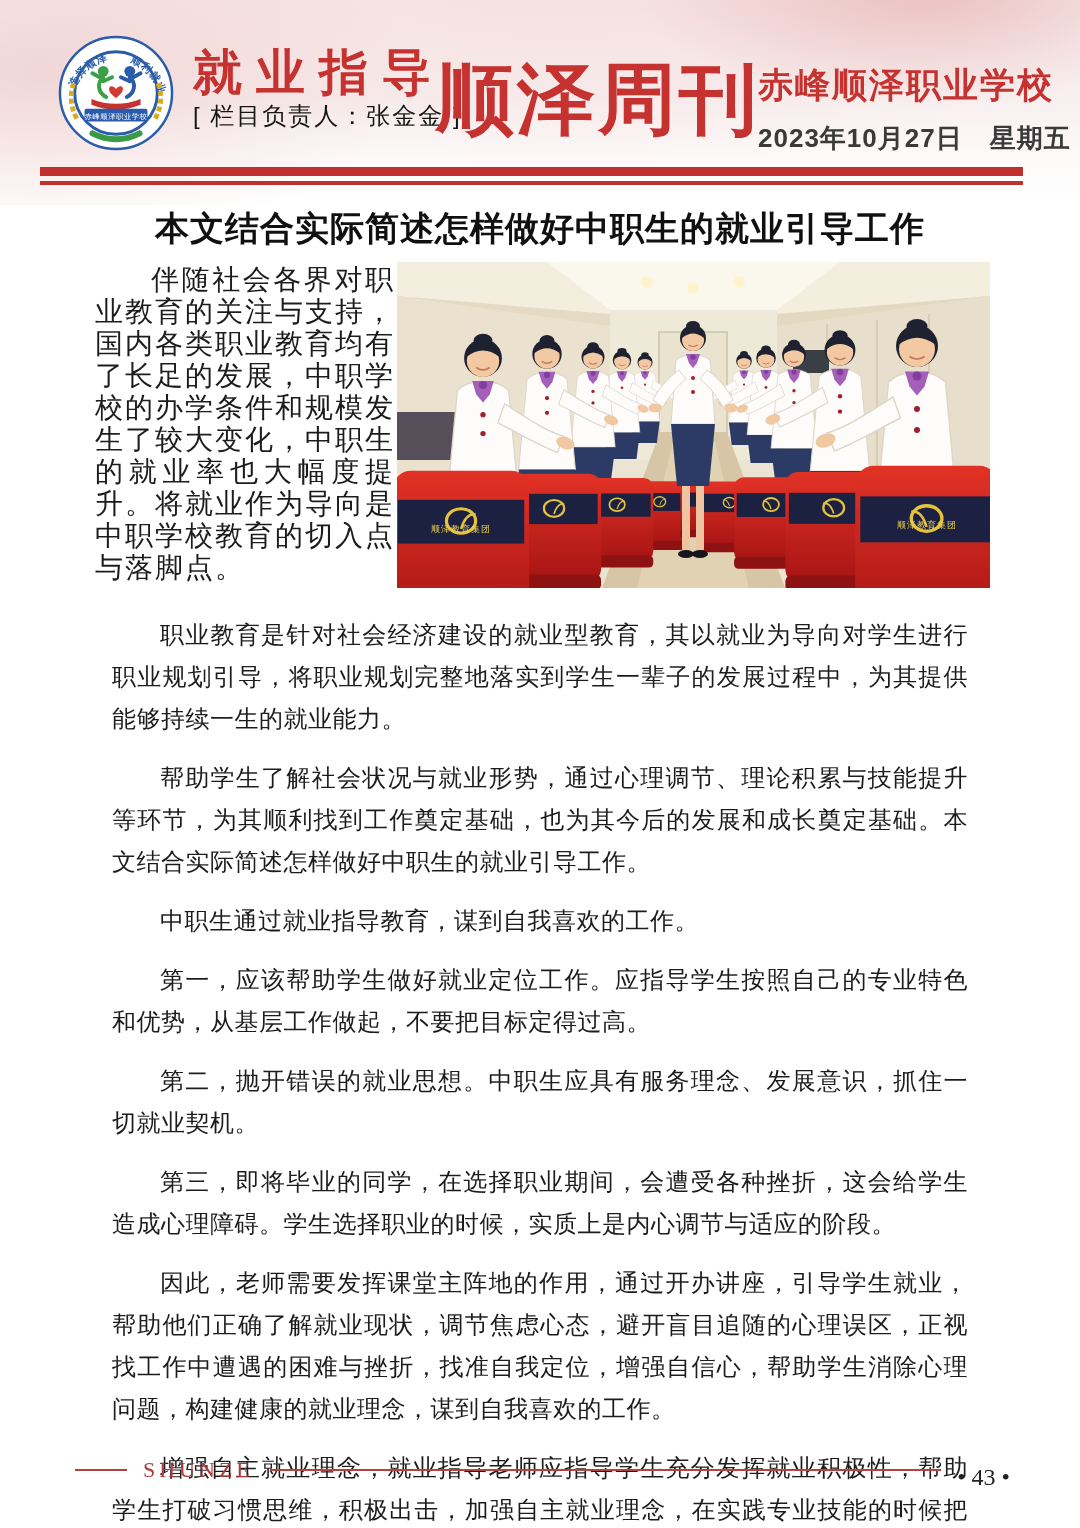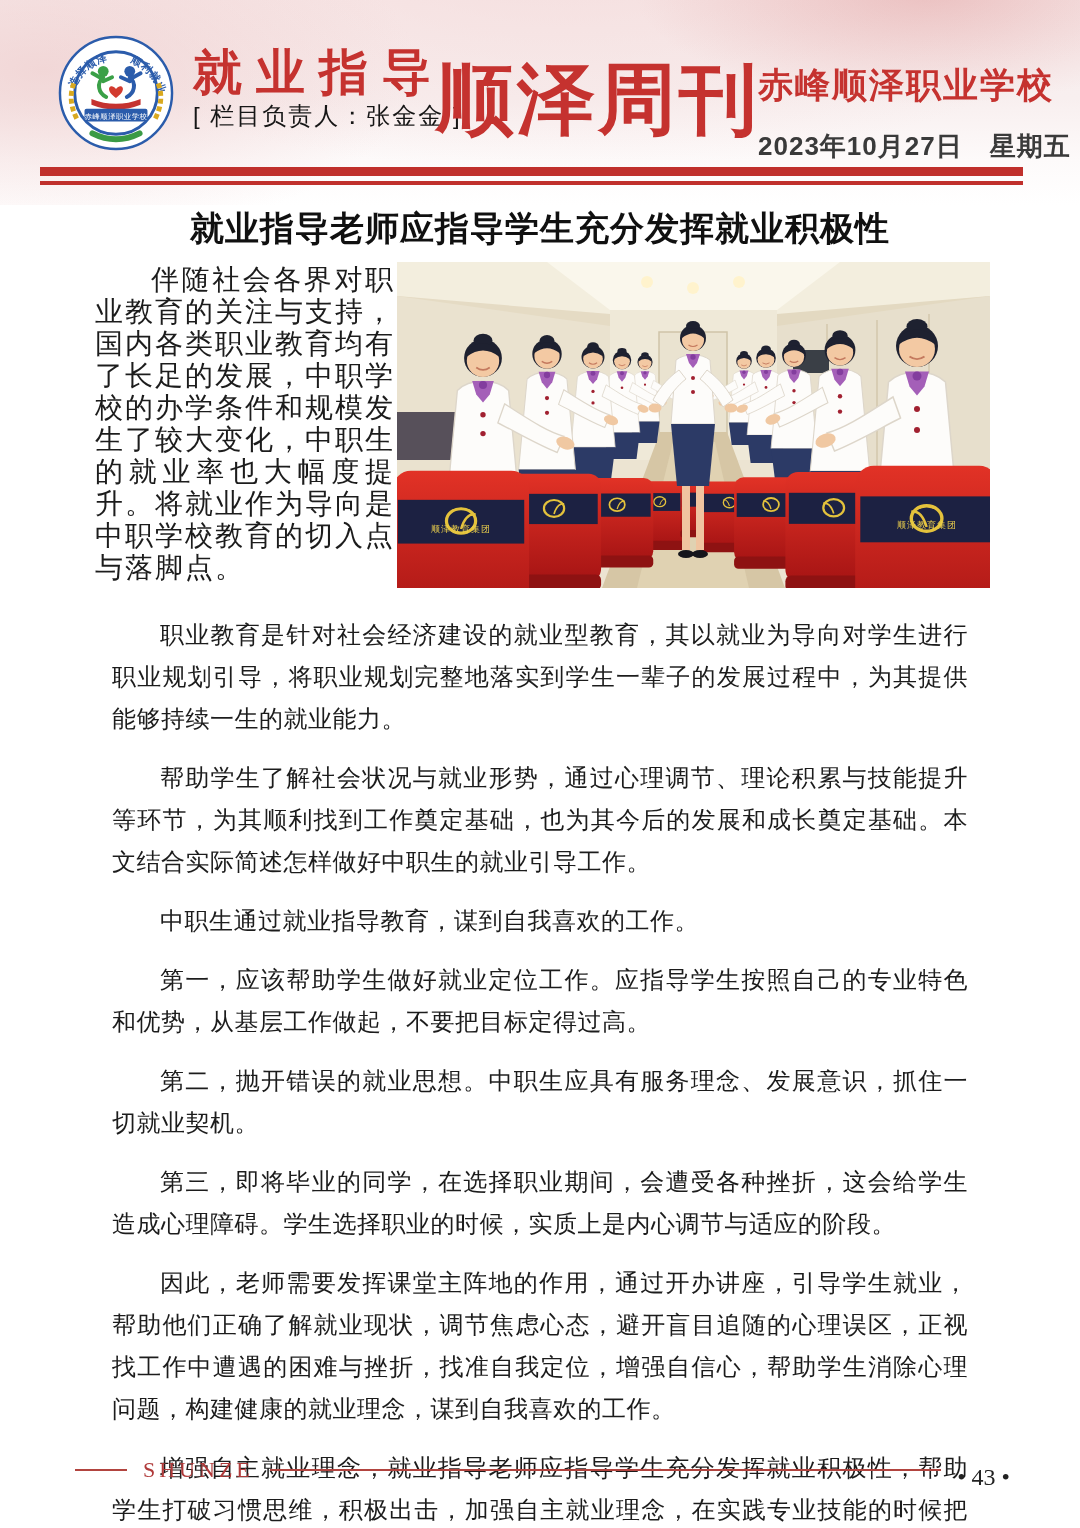--- a/index.html
+++ b/index.html
@@ -30,21 +30,21 @@
   .weekly{
     position:absolute;left:436px;top:40px;font-size:78px;font-weight:900;color:#c5322f;
     letter-spacing:3px;font-family:"Liberation Sans",sans-serif;white-space:nowrap;margin-top:8px;
   }
   .school-block{position:absolute;left:758px;top:62px;}
   .school-name{
     font-size:35px;font-weight:bold;color:#c5322f;letter-spacing:2px;
     font-family:"Liberation Sans",sans-serif;white-space:nowrap;
   }
   .date-line{
-    font-size:26px;font-weight:bold;color:#3a3a3a;margin-top:20px;letter-spacing:1px;
+    font-size:26px;font-weight:bold;color:#3a3a3a;margin-top:12px;letter-spacing:1px;
     font-family:"Liberation Sans",sans-serif;white-space:nowrap;
   }
   .rule-thick{position:absolute;left:40px;top:167px;width:983px;height:9px;background:#c0302c;}
   .rule-thin{position:absolute;left:40px;top:181px;width:983px;height:4px;background:#c0302c;}
   
   .article-title{
     position:absolute;left:0;top:206px;width:1080px;text-align:center;
     font-size:34px;font-weight:bold;color:#101010;letter-spacing:1px;
     font-family:"Liberation Sans",sans-serif;
   }
@@ -118,21 +118,21 @@
 
   <div class="school-block">
     <div class="school-name">赤峰顺泽职业学校</div>
     <div class="date-line">2023年10月27日　星期五</div>
   </div>
 
   <div class="rule-thick"></div>
   <div class="rule-thin"></div>
 </div>
 
-<div class="article-title">就业指导老师应指导学生充分发挥就业积极性</div>
+<div class="article-title">本文结合实际简述怎样做好中职生的就业引导工作</div>
 
 <div class="intro">伴随社会各界对职业教育的关注与支持，国内各类职业教育均有了长足的发展，中职学校的办学条件和规模发生了较大变化，中职生的就业率也大幅度提升。将就业作为导向是中职学校教育的切入点与落脚点。</div>
 
 <div class="photo">
 <svg viewBox="0 0 593 326" preserveAspectRatio="none">
   <defs>
     <linearGradient id="chairGrad" x1="0" y1="0" x2="0" y2="1">
       <stop offset="0" stop-color="#e23226"></stop>
           <stop offset="1" stop-color="#a61414"></stop>
     </linearGradient>

